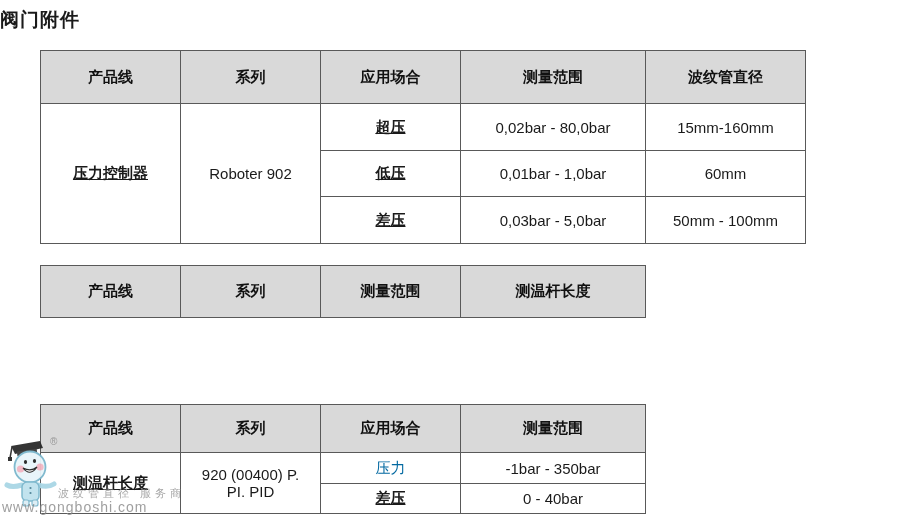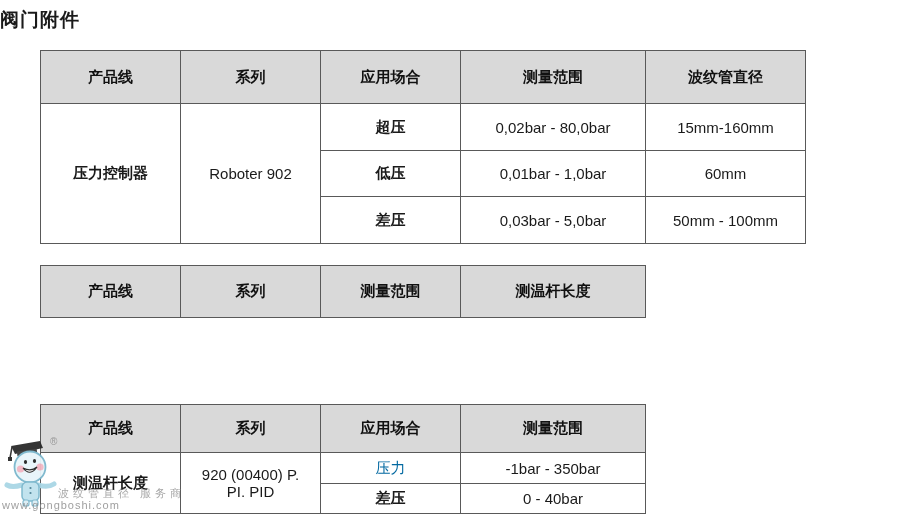--- a/index.html
+++ b/index.html
@@ -14,36 +14,36 @@
   }
   table.tbl{
     position:absolute;border-collapse:collapse;table-layout:fixed;
     background:#ffffff;
   }
   .tbl th,.tbl td{
     border:1px solid #595959;text-align:center;vertical-align:middle;
     font-size:15px;padding:0 16px;word-break:break-word;
   }
   .tbl th{background:#d9d9d9;font-weight:bold;color:#111;}
-  .b{font-weight:bold;}
+  .b{font-weight:bold;text-decoration:underline;}
   .muted{color:#0369a1;font-weight:normal;}
   #table1{left:40px;top:50px;width:765px;}
   #table2{left:40px;top:265px;width:605px;}
   #table3{left:40px;top:404px;width:605px;}
 
   
   .watermark{position:absolute;left:0;top:430px;width:260px;height:93px;
     pointer-events:none;z-index:5;}
   .wm-reg{position:absolute;left:50px;top:6px;font-size:10px;color:rgba(140,140,140,.85);}
   .wm-brand{position:absolute;left:56px;top:20px;font-size:31px;font-weight:bold;
     font-family:"Liberation Serif","DejaVu Serif",serif;
     color:rgba(130,130,130,.55);letter-spacing:8px;white-space:nowrap;}
   .wm-tagline{position:absolute;left:58px;top:56px;font-size:11px;
     color:rgba(150,150,150,.85);letter-spacing:4px;white-space:nowrap;}
-  .wm-url{position:absolute;left:2px;top:69px;font-size:11px;
+  .wm-url{position:absolute;left:2px;top:69px;font-size:14px;
     color:rgba(135,135,135,.8);letter-spacing:1px;white-space:nowrap;}
   .wm-mascot{position:absolute;left:2px;top:8px;opacity:.95;}
 </style>
 </head>
 <body>
 
 <div class="page-title">阀门附件</div>
 
 <table class="tbl" id="table1">
   <colgroup>

